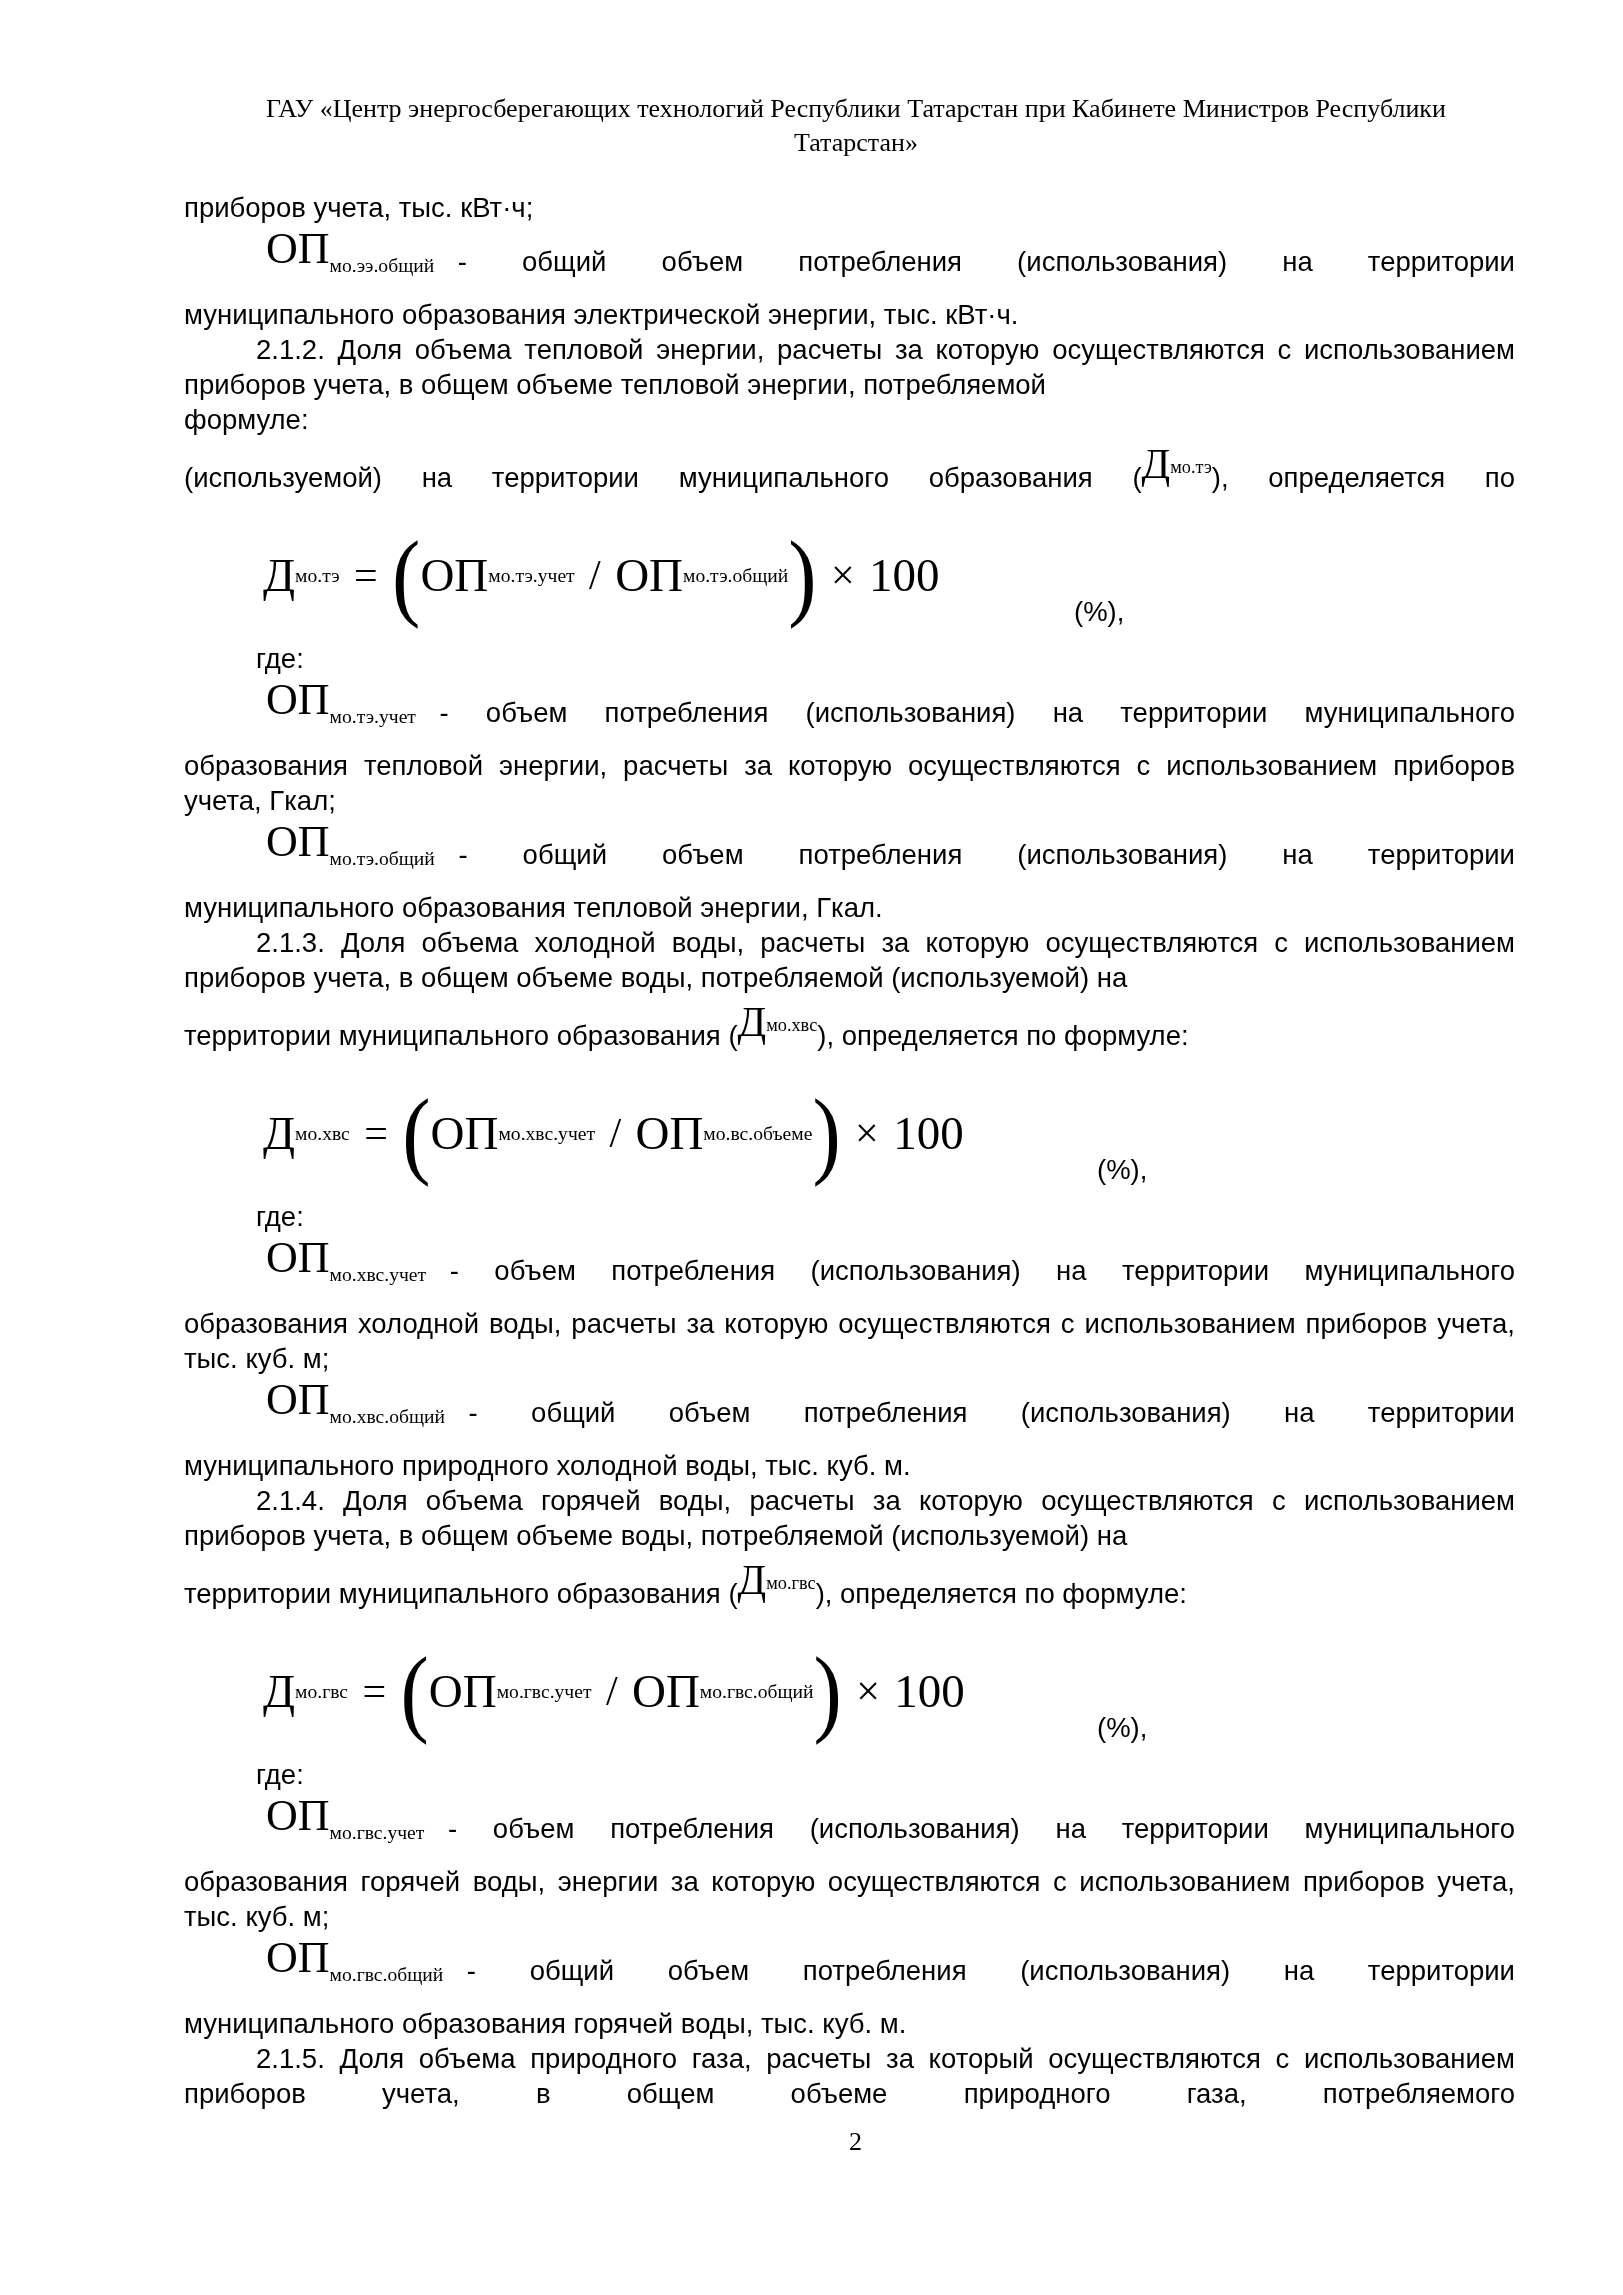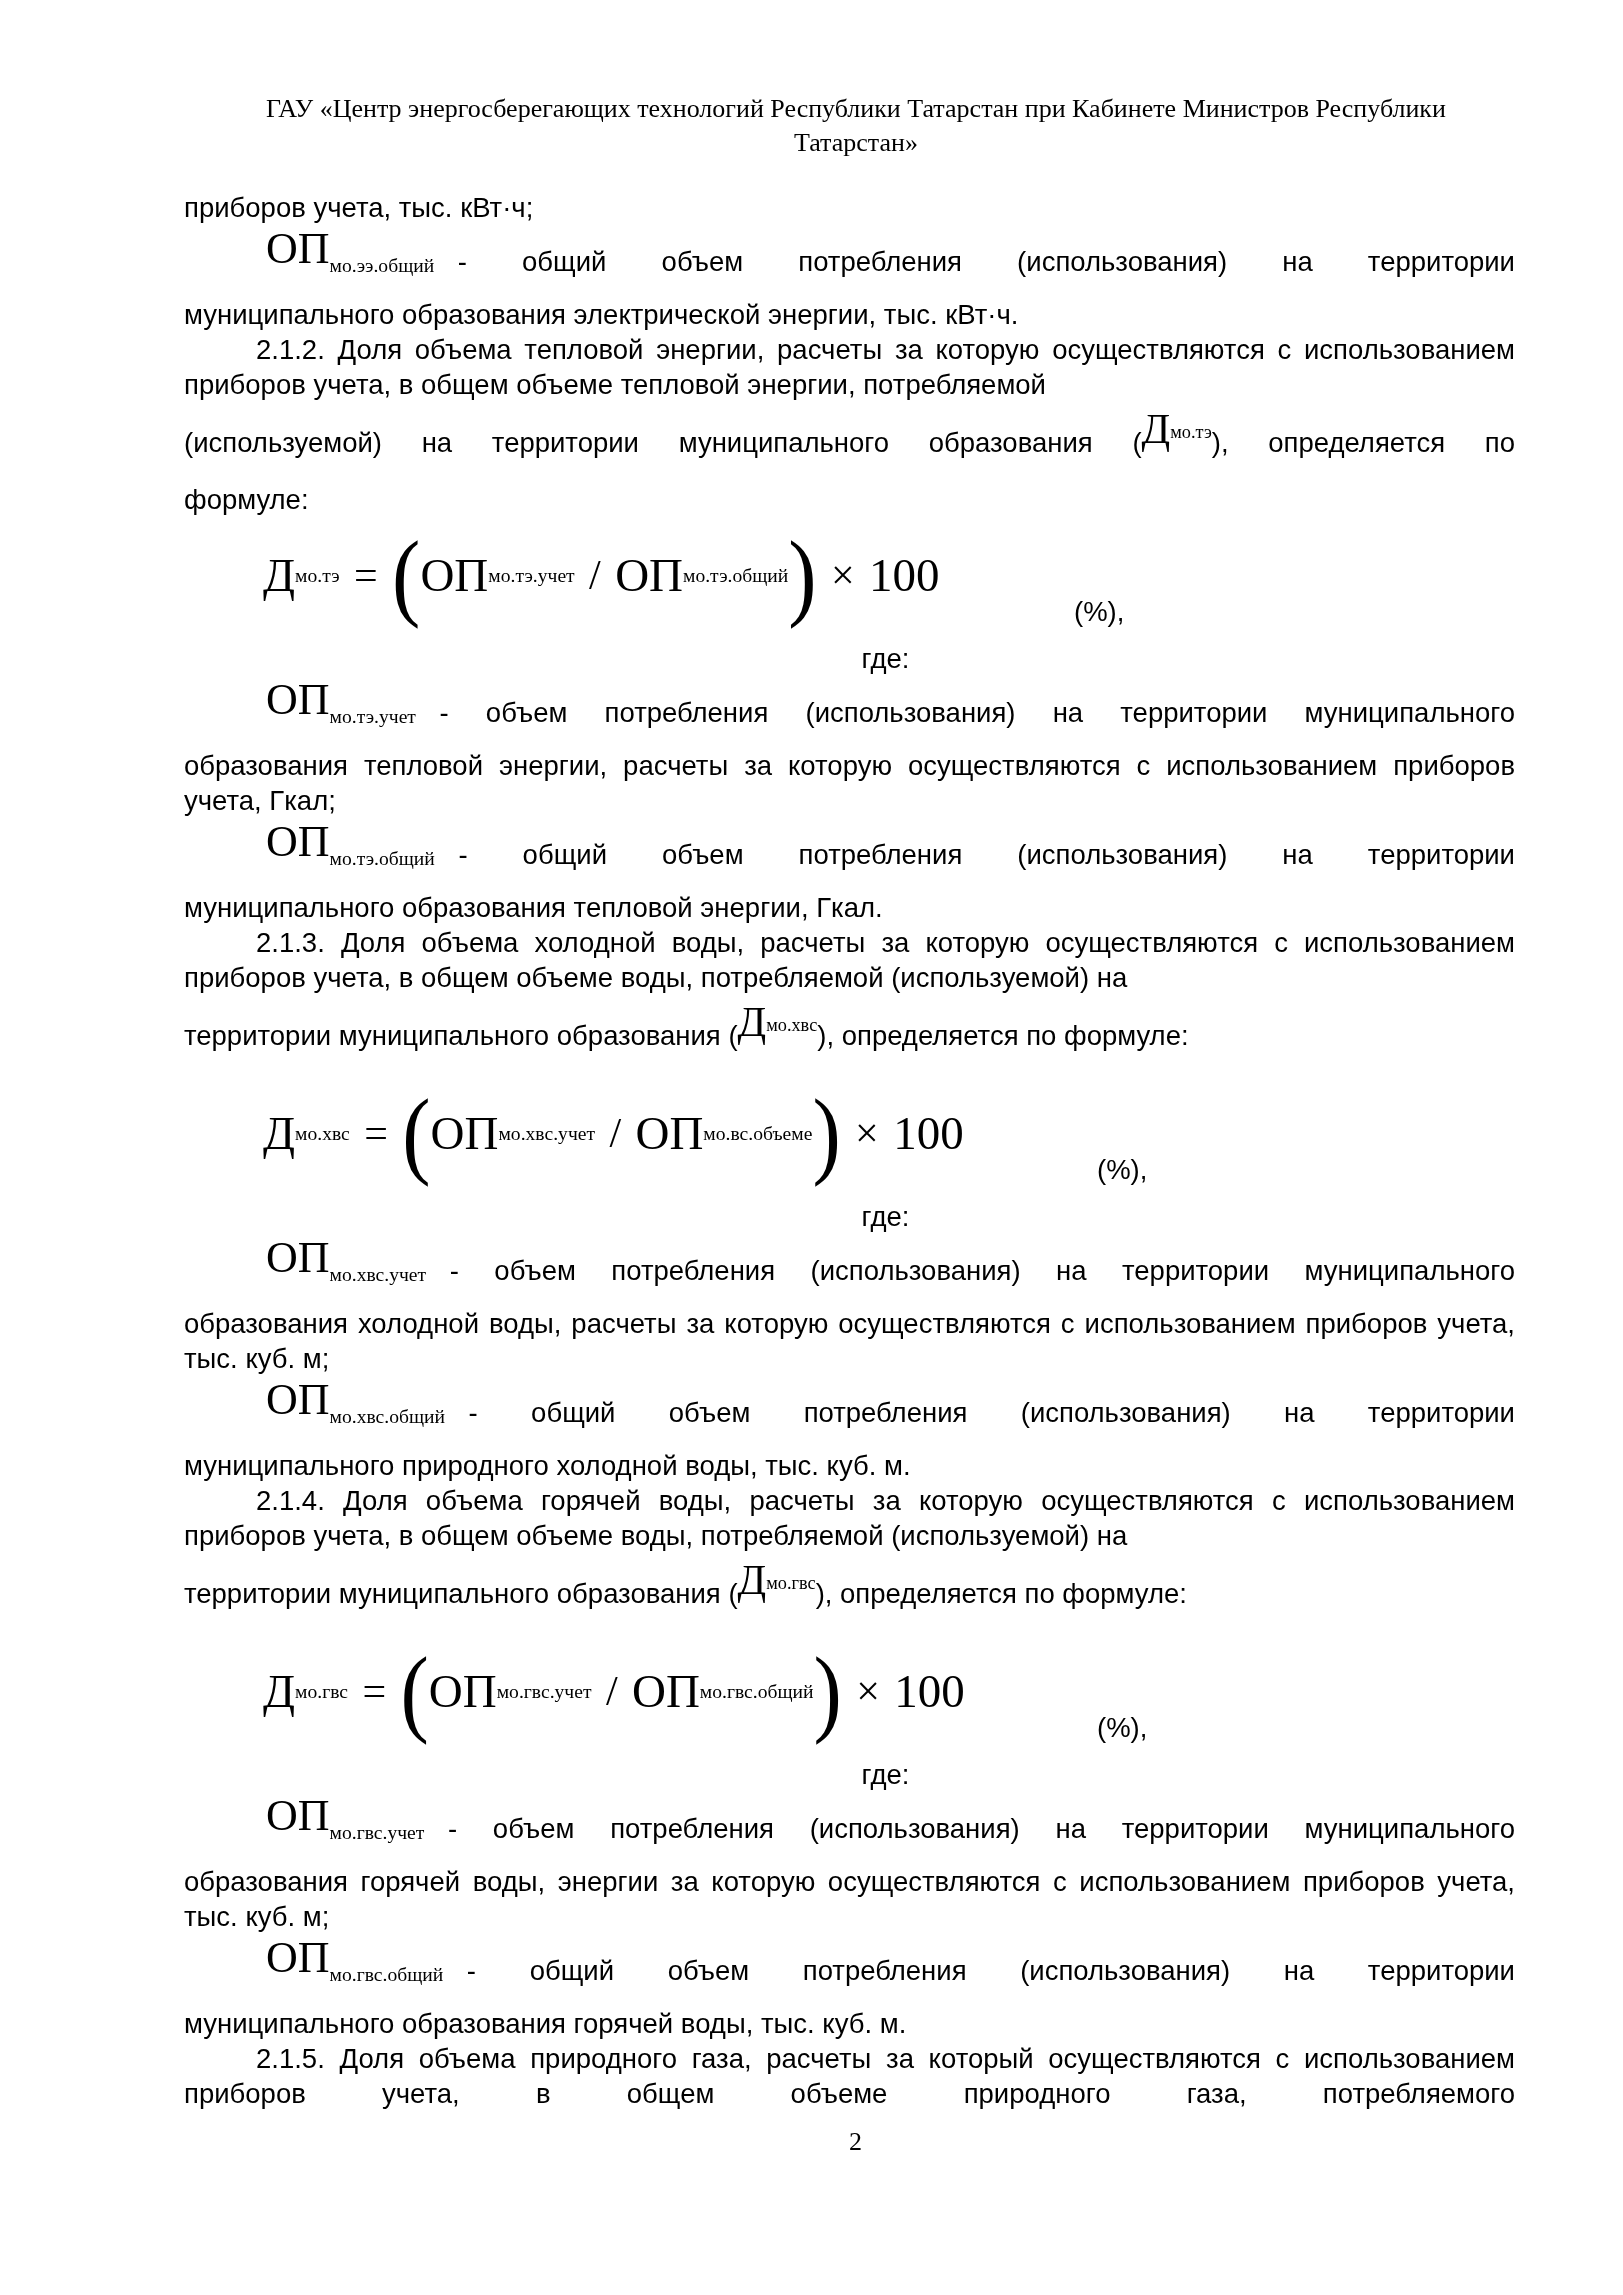--- a/index.html
+++ b/index.html
@@ -17,21 +17,21 @@
   .defhead { display: flex; align-items: center; padding-left: 82px; height: 72px; }
   .defhead .term { white-space: nowrap; margin-right: 23.6px; position: relative; top: -5.2px; }
   .defhead .rest { flex: 1; text-align: justify; text-align-last: justify; }
   .formula { position: relative; height: 124px; font-family: "Liberation Serif", "DejaVu Serif", serif; }
   .formula .row { position: absolute; left: 79px; top: 26px; display: flex; align-items: center; white-space: nowrap; }
   .f-big { font-size: 47px; }
   .f-sub { font-size: 19.6px; vertical-align: -14.4px; }
   .paren { font-size: 85px; font-weight: 100; line-height: 65px; transform: scaleY(1.15); display: inline-block; }
   .op { font-size: 42px; margin: 0 14.4px; }
   .pct { position: absolute; top: 77px; font-family: "Liberation Sans", sans-serif; font-size: 27.5px; }
-  .gde { padding-left: 72px; margin: 0; text-align: center; }
+  .gde { padding-left: 72px; margin: 0; }
   .inline-d { font-family: "Liberation Serif", serif; font-size: 42px; position: relative; top: -9.2px; }
   .inline-sub { font-family: "Liberation Serif", serif; font-size: 18.3px; position: relative; top: -14.4px; }
   .tall { line-height: 72px; }
   .footer { position: absolute; left: 0; width: 1623px; top: 2127px; text-align: center;
     font-family: "Liberation Serif", serif; font-size: 26px; }
 </style>
 </head>
 <body>
 
 <div class="page">
@@ -45,22 +45,22 @@
 
     <p class="p">приборов учета, тыс. кВт·ч;</p>
 
     <div class="defhead">
       <span class="term"><span class="sym">ОП</span><span class="sub">мо.ээ.общий</span></span>
       <span class="rest">- общий объем потребления (использования) на территории</span>
     </div>
     <p class="p">муниципального образования электрической энергии, тыс. кВт·ч.</p>
 
     <p class="p indent"><span>2.1.2.</span> <span>Доля объема тепловой энергии, расчеты за которую осуществляются с использованием приборов учета, в общем объеме тепловой энергии, потребляемой</span></p>
+    <p class="p">формуле:</p>
     <p class="p just-last tall"><span>(используемой) на территории муниципального образования (</span><span class="inline-d">Д</span><span class="inline-sub">мо.тэ</span><span>), определяется по</span></p>
-    <p class="p">формуле:</p>
 
     <div class="formula">
       <div class="row">
         <span class="f-big">Д</span>
           <span class="f-sub">мо.тэ</span>
         <span class="op">=</span>
         <span class="paren">(</span>
         <span class="f-big">ОП</span>
           <span class="f-sub">мо.тэ.учет</span>
         <span class="op">/</span>

